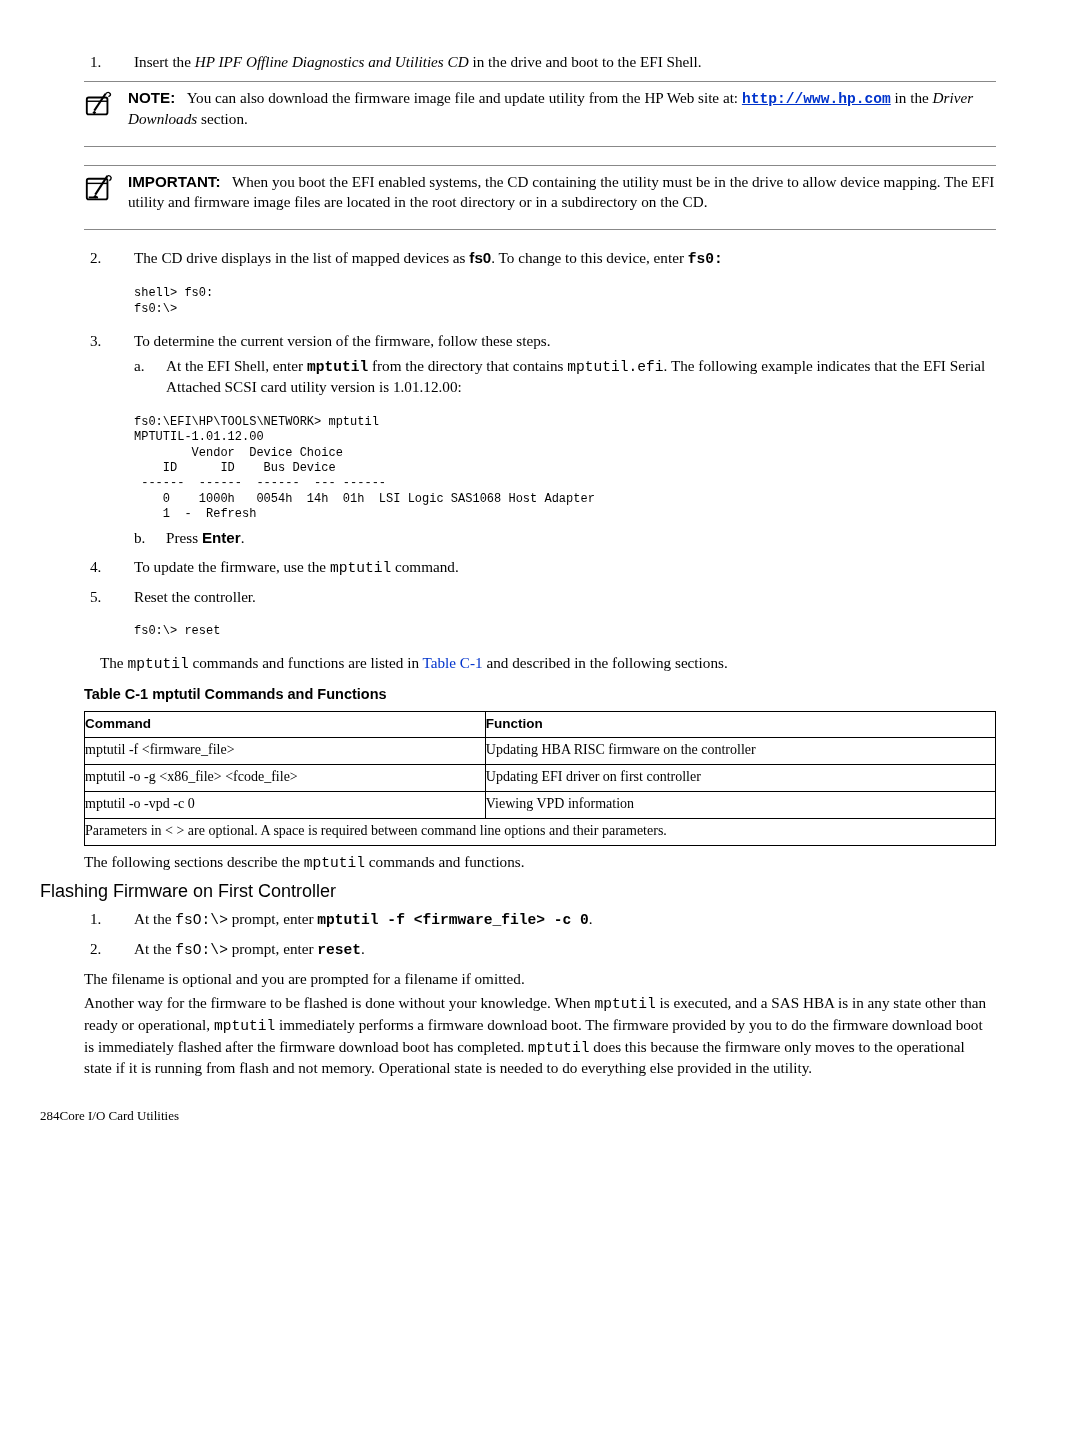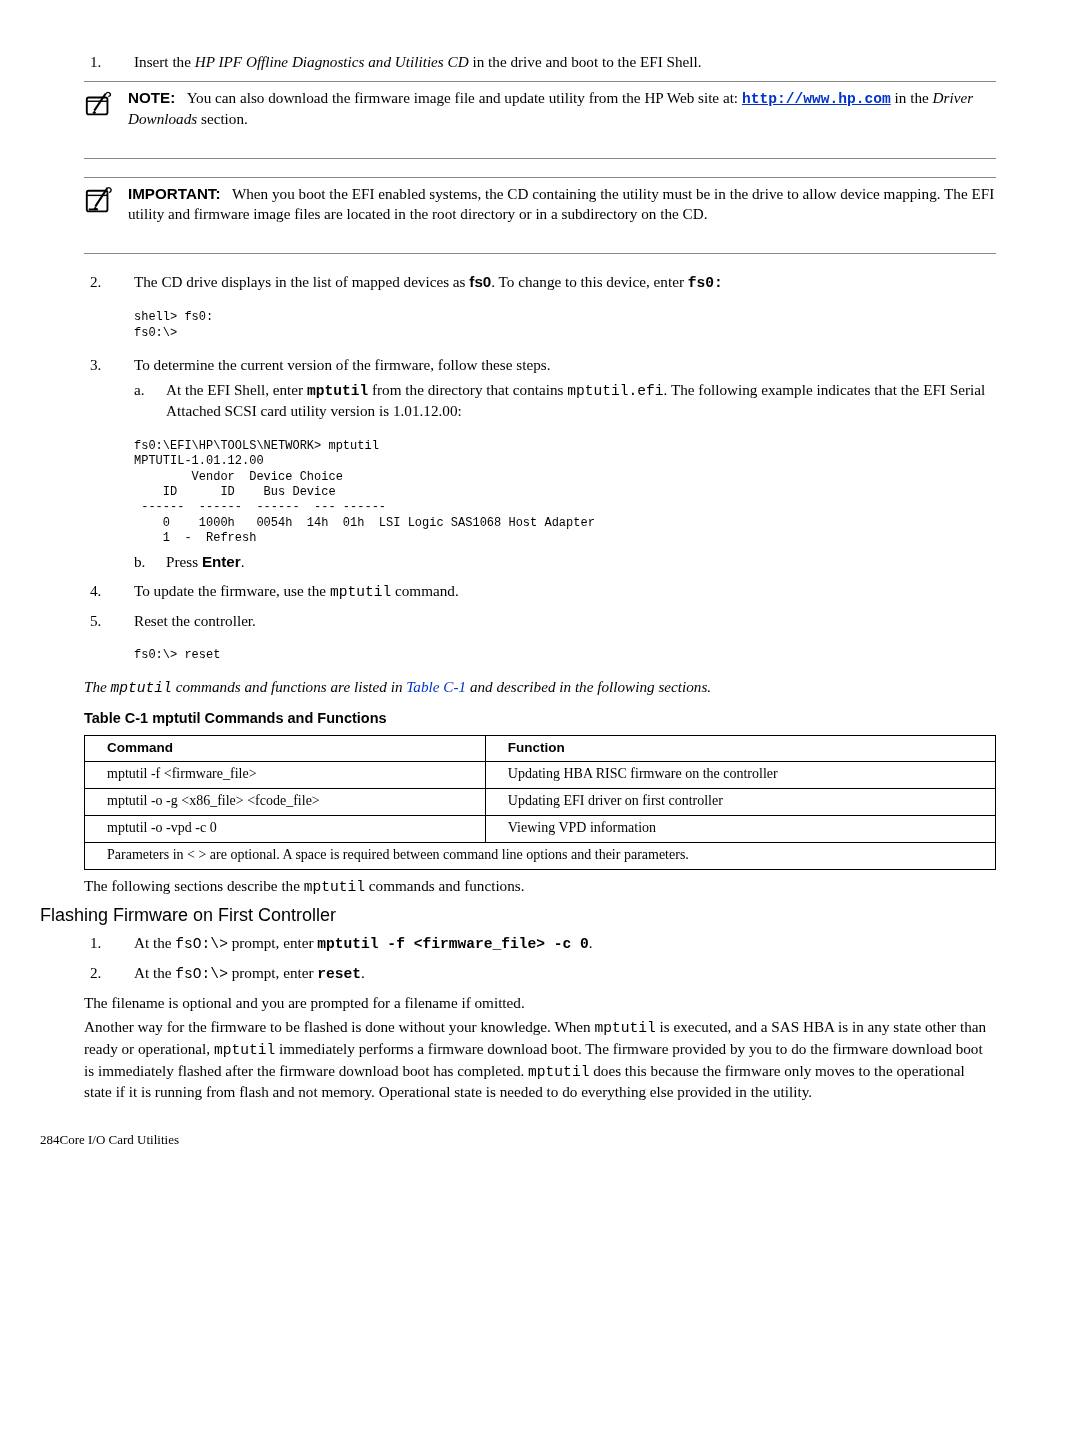--- a/index.html
+++ b/index.html
@@ -26,21 +26,21 @@
     text-align: left;
     padding-left: 6px;
   }
   .step-body {
     flex: 1;
   }
   .note-block {
     display: flex;
     border-top: 1.5px solid #888;
     border-bottom: 1.5px solid #888;
-    padding: 6px 0 28px 0;
+    padding: 6px 0 16px 0;
     margin: 8px 0 18px 0;
   }
   .note-icon {
     width: 44px;
     flex-shrink: 0;
     padding-top: 2px;
   }
   .note-body {
     flex: 1;
   }
@@ -91,21 +91,21 @@
     margin: 10px 0 6px 0;
   }
   table.cmdtable {
     border-collapse: collapse;
     width: 100%;
     margin-bottom: 6px;
     font-size: 14px;
   }
   table.cmdtable th, table.cmdtable td {
     border: 1.2px solid #000;
-    padding: 3px 6px 4px 22px;
+    padding: 3px 6px 4px 0;
     text-align: left;
     vertical-align: top;
   }
   table.cmdtable th {
     font-family: Arial, Helvetica, sans-serif;
     font-weight: bold;
     font-size: 13.5px;
     background: #fff;
   }
   h3.section-h {
@@ -213,21 +213,21 @@
   </div>
 
   <div class="step-row">
     <div class="step-num">5.</div>
     <div class="step-body">
       <span>Reset the controller.</span>
       <pre class="code">fs0:\&gt; reset</pre>
     </div>
   </div>
 
-  <div class="para indent" style="margin-left:0;font-style:italic;">
+  <div class="para indent" style="margin-left:16px;">
     <span>The </span><span class="mono">mptutil</span><span> commands and functions are listed in </span><a class="link" style="text-decoration:none;color:#0033cc;">Table C-1</a><span> and described in the following sections.</span>
   </div>
 
   <div class="table-caption">Table  C-1  mptutil Commands and Functions</div>
 
   <table class="cmdtable">
     <tbody>
         <tr>
       <th style="width:44%;">Command</th>
       <th>Function</th>

